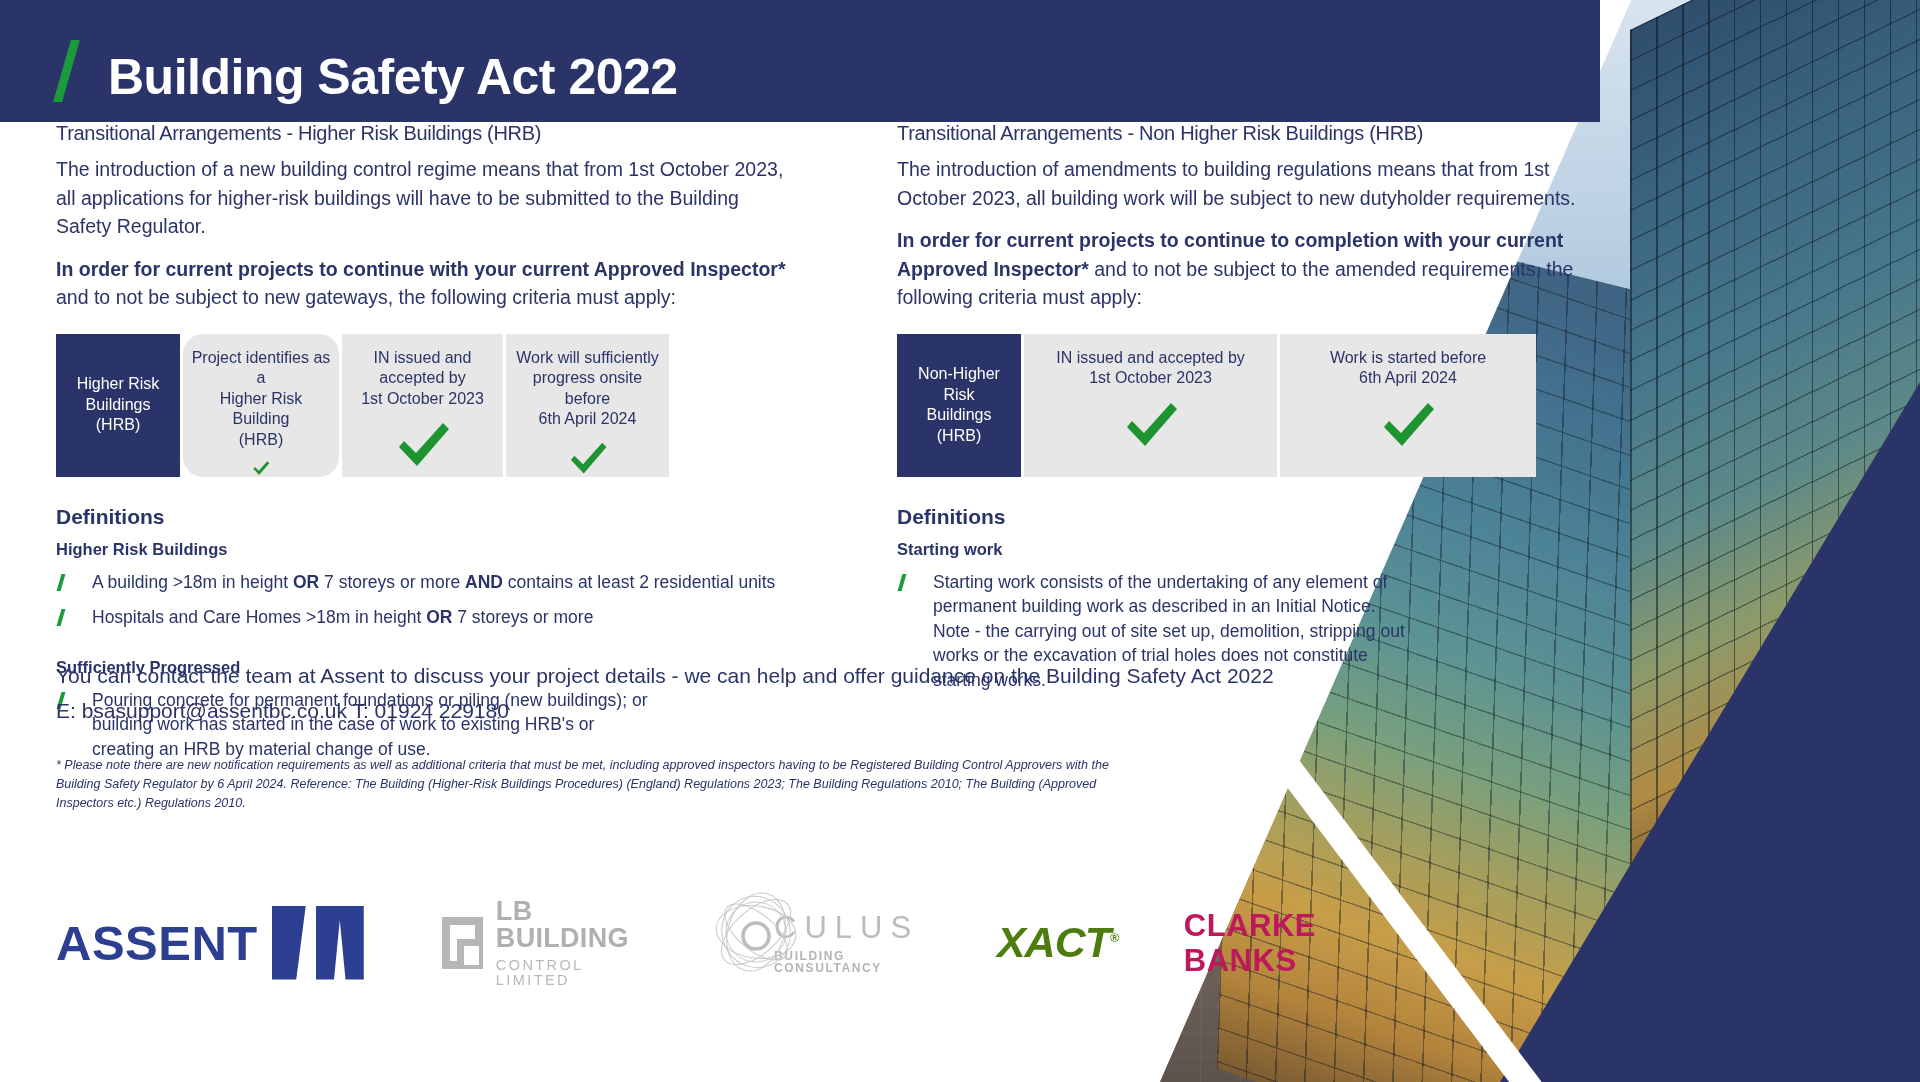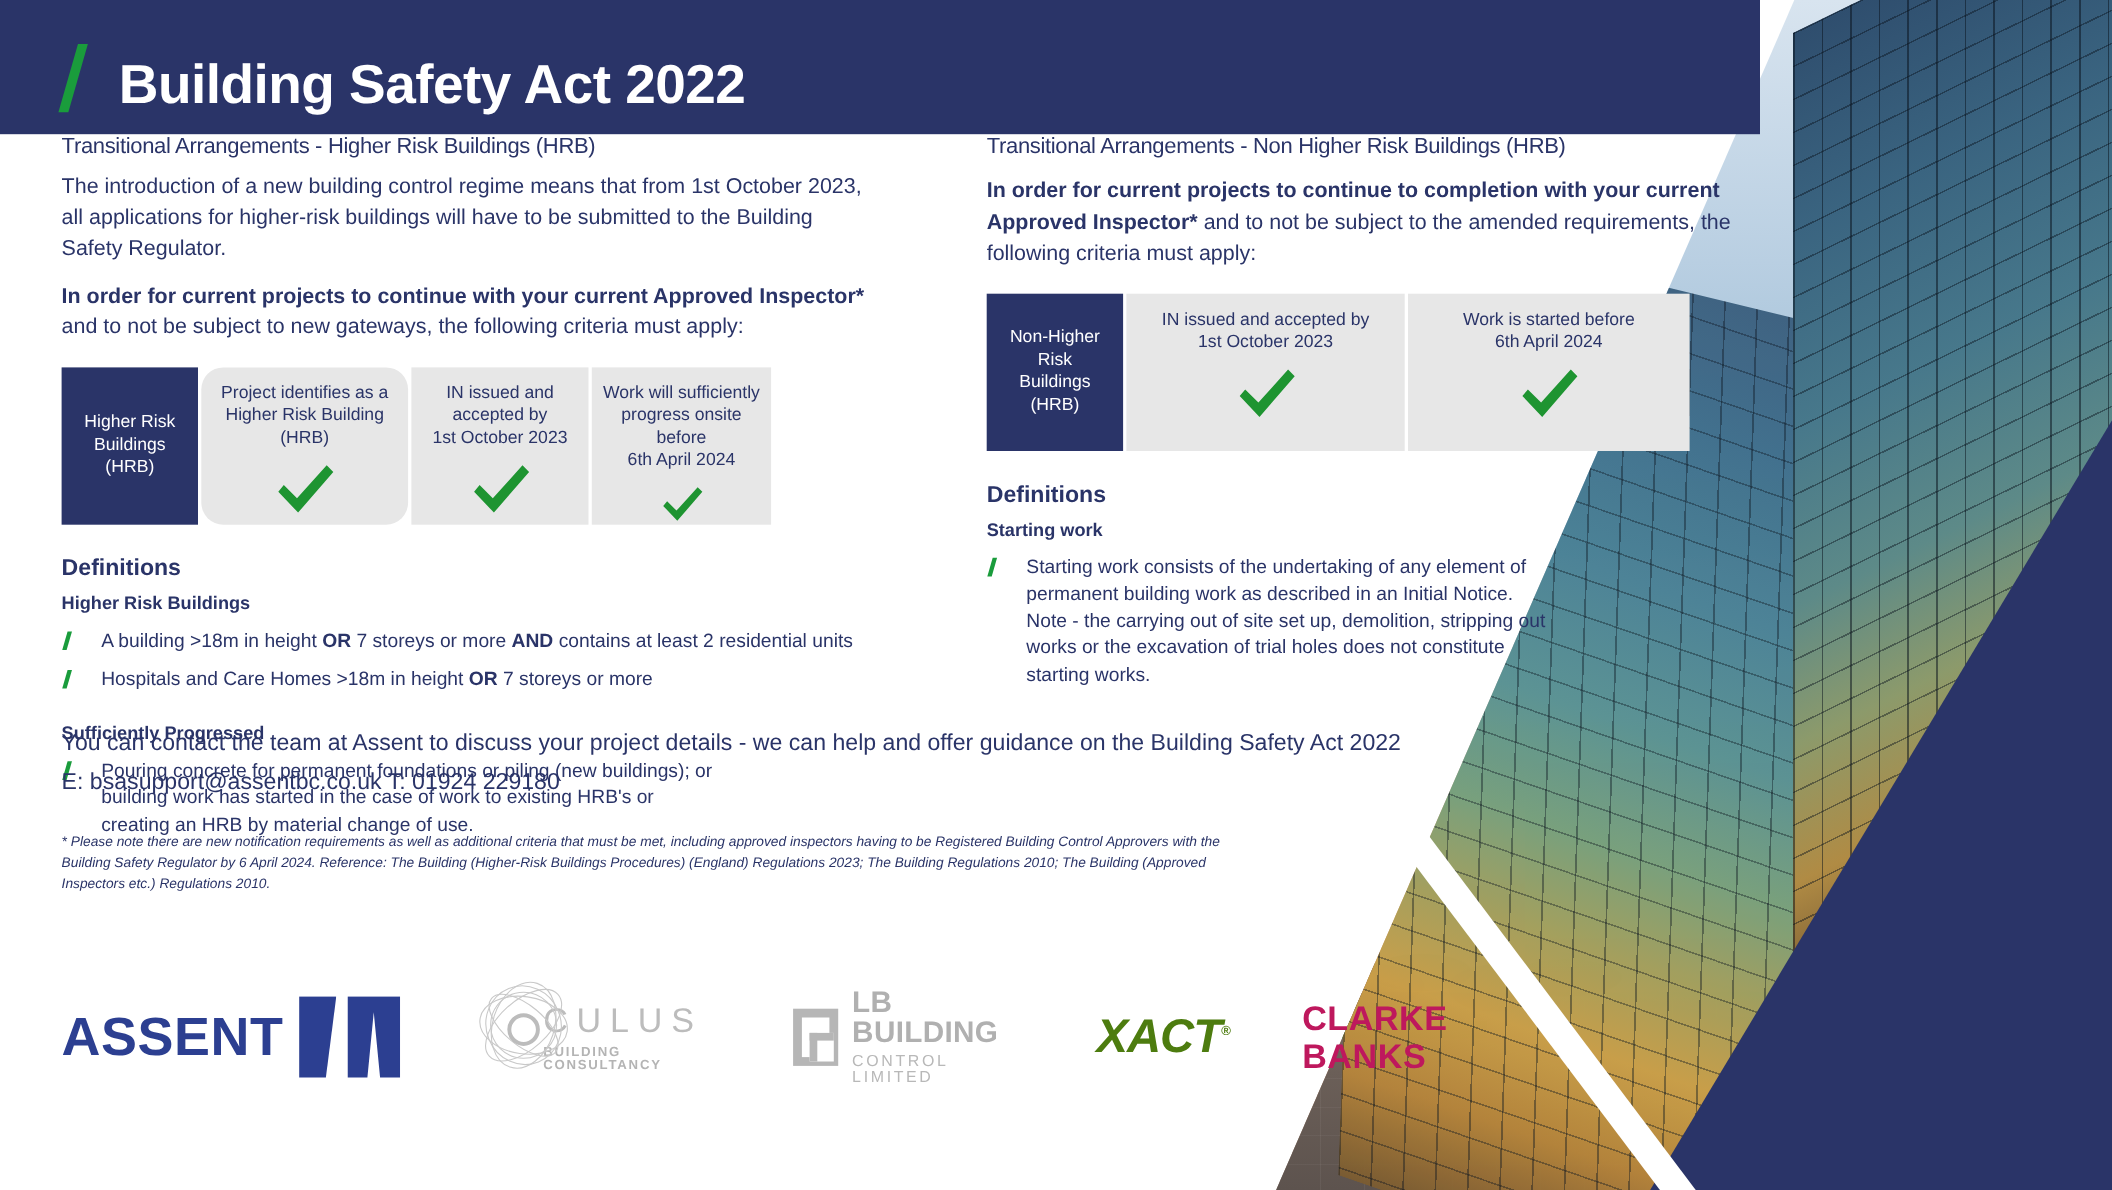--- a/index.html
+++ b/index.html
@@ -281,21 +281,21 @@
   }
   .box.navy .box-label { color: #ffffff; }
   .tick {
     margin-top: 10px;
     width: 60px;
     height: 52px;
   }
 
   
   .lb0 { width: 124px; }
-  .lb1 { width: 188px; border-radius: 20px; }
+  .lb1 { width: 156px; border-radius: 20px; }
   .lb2 { width: 161px; }
   .lb3 { width: 163px; }
   
   .rb0 { width: 124px; }
   .rb1 { width: 253px; }
   .rb2 { width: 256px; }
 
   
   .defs { margin-top: 28px; }
   .defs-head {
@@ -536,20 +536,21 @@
           <li class="bullet">
             <span class="bullet-slash"></span>
             <span class="bullet-text" style="max-width:562px;">Pouring concrete for permanent foundations or piling (new buildings); or building work has started in the case of work to existing HRB's or creating an HRB by material change of use.</span>
           </li>
         </ul>
       </div>
     </div>
 
     <div class="col col-right">
       <h2 class="sec-title">Transitional Arrangements  - Non Higher Risk Buildings (HRB)</h2>
+      <p class="body-para" style="max-width:790px;">The introduction of amendments to building regulations means that from 1st October 2023, all building work will be subject to new dutyholder requirements.</p>
       <p class="body-para bold-lead" style="max-width:700px;"><b>In order for current projects to continue to completion with your current Approved Inspector*</b><span> and to not be subject to the amended requirements, the following criteria must apply:</span></p>
 
       <div class="boxes">
         <div class="box navy rb0">
           <div class="box-label">Non-Higher Risk<br>Buildings (HRB)</div>
         </div>
         <div class="box rb1">
           <div class="box-label">IN issued and accepted by<br>1st October 2023</div>
           <svg class="tick" viewBox="0 0 60 52">
               <path d="M6 28 L11 22 L23 34 L50 4 L56 10 L24 47 Z" fill="#1e9431"></path>
@@ -582,46 +583,46 @@
     <p class="footnote">* Please note there are new notification requirements as well as additional criteria that must be met, including approved inspectors having to be Registered Building Control Approvers with the Building Safety Regulator by 6 April 2024. Reference: The Building (Higher-Risk Buildings Procedures) (England) Regulations 2023; The Building Regulations 2010; The Building (Approved Inspectors etc.) Regulations 2010.</p>
   </div>
 
   <div class="logos">
 
     <div class="logo logo-assent">
       <div class="logo-assent-word">ASSENT</div>
       <div class="logo-assent-mark"></div>
     </div>
 
+    <div class="logo logo-lb">
+      <div class="lb-mark"></div>
+      <div class="lb-text">
+        <div class="lb-t1">LB BUILDING</div>
+        <div class="lb-t2">CONTROL LIMITED</div>
+      </div>
+    </div>
+
     <div class="logo logo-oculus">
       <svg class="oculus-rings" viewBox="0 0 92 92">
         <g fill="none" stroke="#c9c9c9" stroke-width="1">
           <ellipse cx="46" cy="46" rx="28" ry="40" transform="rotate(18 46 46)"></ellipse>
           <ellipse cx="46" cy="46" rx="34" ry="36" transform="rotate(-22 46 46)"></ellipse>
           <ellipse cx="46" cy="46" rx="22" ry="42" transform="rotate(48 46 46)"></ellipse>
           <ellipse cx="46" cy="46" rx="40" ry="26" transform="rotate(8 46 46)"></ellipse>
           <ellipse cx="46" cy="46" rx="30" ry="30"></ellipse>
           <ellipse cx="46" cy="46" rx="18" ry="38" transform="rotate(-50 46 46)"></ellipse>
         </g>
         <circle cx="46" cy="50" r="13" fill="none" stroke="#bcbcbc" stroke-width="3.6"></circle>
       </svg>
       <div class="oculus-text">
         <div class="oc-t1">CULUS</div>
         <div class="oc-t2">BUILDING CONSULTANCY</div>
       </div>
     </div>
 
-    <div class="logo logo-lb">
-      <div class="lb-mark"></div>
-      <div class="lb-text">
-        <div class="lb-t1">LB BUILDING</div>
-        <div class="lb-t2">CONTROL LIMITED</div>
-      </div>
-    </div>
-
     <div class="logo logo-xact">
       <div class="xact-word"><span>XACT</span><span class="xact-r">®</span></div>
     </div>
 
     <div class="logo logo-clarke">
       <div>
         <div class="ck-line"><span>CLAR</span><span>K</span><span>E</span></div>
         <div class="ck-line ck-line2"><span>BAN</span><span>K</span><span>S</span></div>
       </div>
     </div>

